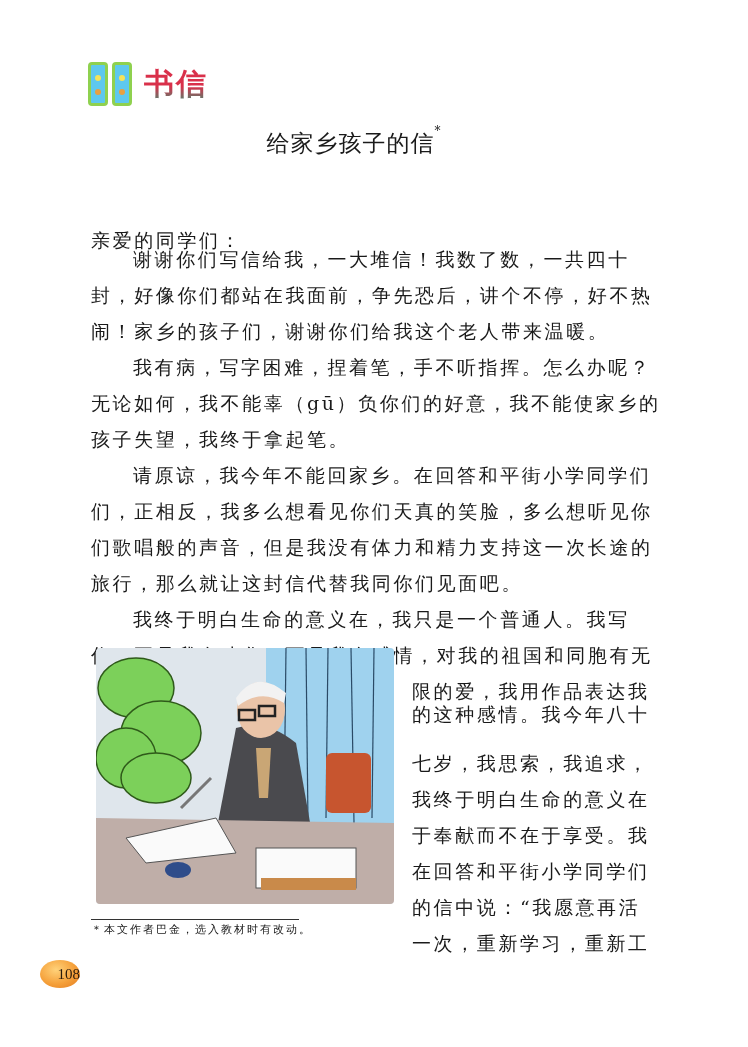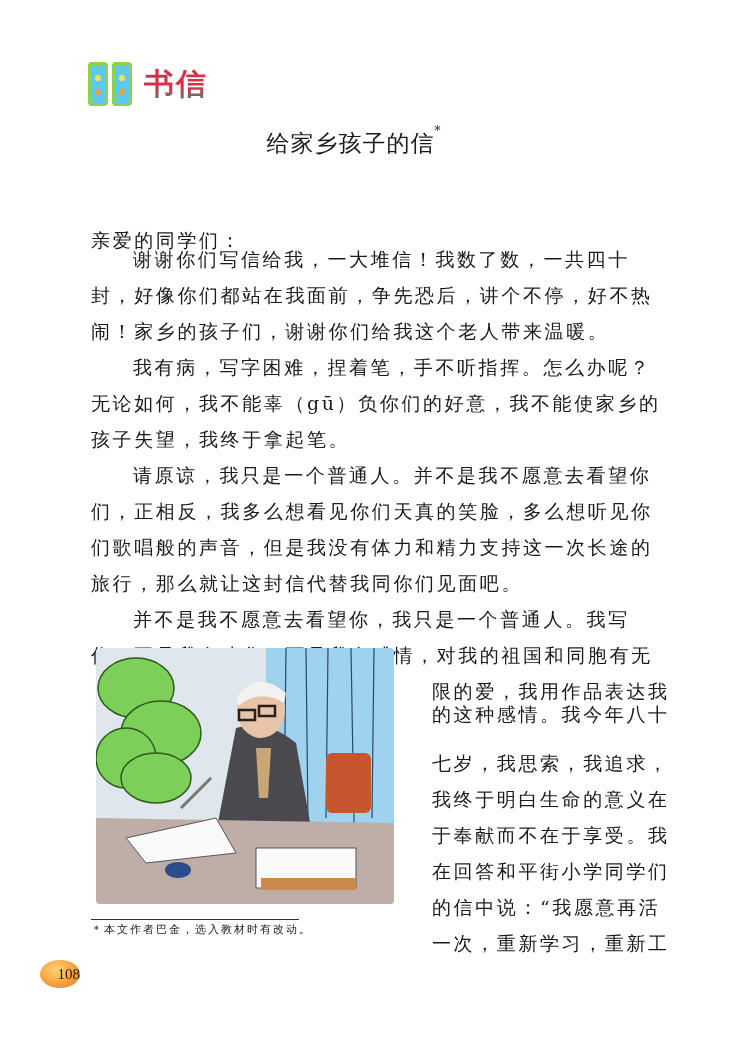--- a/index.html
+++ b/index.html
@@ -18,21 +18,21 @@
   .lesson-title {
     font-family: "DejaVu Sans", sans-serif; font-size: 30px; font-weight: bold; letter-spacing: 2px;
     background: linear-gradient(180deg, #d9304a 0%, #d9304a 55%, #2a9a7a 100%);
     -webkit-background-clip: text; background-clip: text; color: transparent;
   }
   .article-title { position: absolute; left: 0; width: 708px; top: 128px; text-align: center; font-size: 23px; letter-spacing: 1px; }
   .article-title sup { font-size: 12px; vertical-align: top; position: relative; top: -4px; }
   .line { position: absolute; font-size: 19px; letter-spacing: 2.6px; white-space: nowrap; }
   .full { left: 91px; }
   .indent { left: 133px; }
-  .right { left: 412px; margin-left: 20px; }
+  .right { left: 412px; }
   .illustration { position: absolute; left: 96px; top: 648px; width: 298px; height: 256px; overflow: hidden; border-radius: 4px; }
   .foot-rule { position: absolute; left: 91px; top: 919px; width: 208px; height: 1px; background: #333; }
   .footnote { position: absolute; left: 91px; top: 922px; font-size: 11px; letter-spacing: 2px; }
   .page-badge {
     position: absolute; left: 40px; top: 960px; width: 40px; height: 28px; border-radius: 50%;
     background: radial-gradient(ellipse at 40% 35%, #ffd27a 0%, #f5a03a 55%, #e27a1e 100%);
     display: flex; align-items: center; justify-content: flex-end;
     font-family: "Liberation Serif", serif; font-size: 15px; color: #2a1a0a;
   }
 </style>
@@ -52,25 +52,25 @@
 </div>
 
 <div id="body">
     <div class="line full" style="top: 211px; margin-top: 17px;">亲爱的同学们：</div>
     <div class="line indent" style="top: 247px;">谢谢你们写信给我，一大堆信！我数了数，一共四十</div>
     <div class="line full" style="top: 283px;">封，好像你们都站在我面前，争先恐后，讲个不停，好不热</div>
     <div class="line full" style="top: 319px;">闹！家乡的孩子们，谢谢你们给我这个老人带来温暖。</div>
     <div class="line indent" style="top: 355px;">我有病，写字困难，捏着笔，手不听指挥。怎么办呢？</div>
     <div class="line full" style="top: 391px;">无论如何，我不能辜（gū）负你们的好意，我不能使家乡的</div>
     <div class="line full" style="top: 427px;">孩子失望，我终于拿起笔。</div>
-    <div class="line indent" style="top: 463px;">请原谅，我只是一个普通人。并不是我不愿意去看望你</div>
+    <div class="line indent" style="top: 463px;">请原谅，我今年不能回家乡。在回答和平街小学同学们</div>
     <div class="line full" style="top: 499px;">们，正相反，我多么想看见你们天真的笑脸，多么想听见你</div>
     <div class="line full" style="top: 535px;">们歌唱般的声音，但是我没有体力和精力支持这一次长途的</div>
     <div class="line full" style="top: 571px;">旅行，那么就让这封信代替我同你们见面吧。</div>
-    <div class="line indent" style="top: 607px;">并不是我不愿意去看望你，我只是一个普通人。我写</div>
+    <div class="line indent" style="top: 607px;">我终于明白生命的意义在，我只是一个普通人。我写</div>
     <div class="line full" style="top: 643px;">作，不是我有才华，而是我有感情，对我的祖国和同胞有无</div>
     <div class="line right" style="top: 679px;">限的爱，我用作品表达我</div>
     <div class="line right" style="top: 702px;">的这种感情。我今年八十</div>
     <div class="line right" style="top: 751px;">七岁，我思索，我追求，</div>
     <div class="line right" style="top: 787px;">我终于明白生命的意义在</div>
     <div class="line right" style="top: 823px;">于奉献而不在于享受。我</div>
     <div class="line right" style="top: 859px;">在回答和平街小学同学们</div>
     <div class="line right" style="top: 895px;">的信中说：“我愿意再活</div>
     <div class="line right" style="top: 931px;">一次，重新学习，重新工</div>
   </div>

